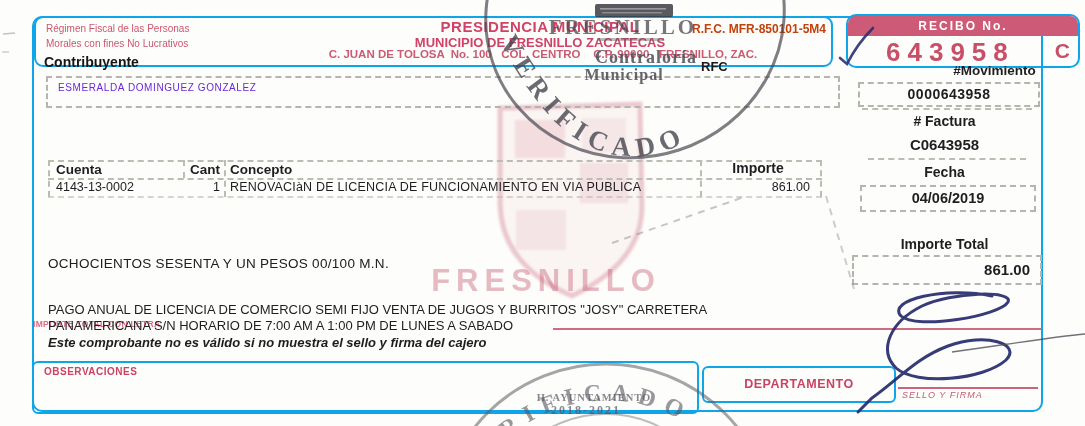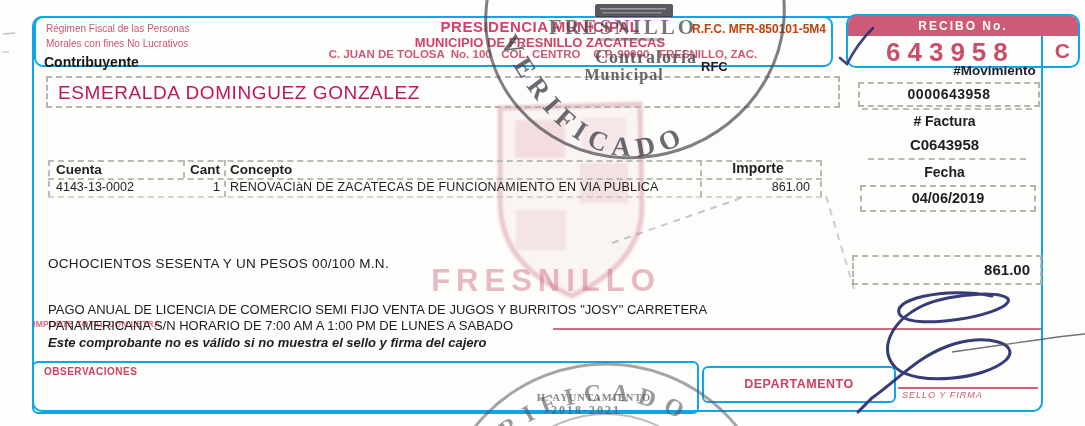--- a/index.html
+++ b/index.html
@@ -61,44 +61,45 @@
     <span style="font-size:14px;font-weight:bold;letter-spacing:.5px;line-height:21px;">0000643958</span>
   </div>
   <div class="abs dashline" style="left:862px;top:108px;width:170px;"></div>
   <div class="abs ctr" style="left:846px;top:113px;width:197px;font-size:14px;font-weight:bold;"># Factura</div>
   <div class="abs ctr" style="left:846px;top:136px;width:197px;font-size:15px;font-weight:600;">C0643958</div>
   <div class="abs dashline" style="left:868px;top:158px;width:158px;"></div>
   <div class="abs ctr" style="left:846px;top:164px;width:197px;font-size:14px;font-weight:bold;">Fecha</div>
   <div class="abs dashbox ctr" style="left:860px;top:185px;width:172px;height:23px;">
     <span style="font-size:14.5px;font-weight:bold;line-height:23px;">04/06/2019</span>
   </div>
+  <div class="abs ctr" style="left:846px;top:236px;width:197px;font-size:14px;font-weight:bold;">Importe Total</div>
   <div class="abs dashbox" style="left:852px;top:255px;width:186px;height:26px;">
     <div style="font-size:15px;font-weight:bold;text-align:right;padding-right:10px;line-height:26px;">861.00</div>
   </div>
 
   <div class="abs dashbox" style="left:46px;top:76px;width:790px;height:28px;">
-    <div style="padding:4px 0 0 10px;font-size:19px;letter-spacing:.6px;color:#be185d;">ESMERALDA DOMINGUEZ GONZALEZ</div>
+    <div style="padding:4px 0 0 10px;font-size:10px;letter-spacing:.6px;color:#6d28d9;">ESMERALDA DOMINGUEZ GONZALEZ</div>
   </div>
 
   <div class="abs dashline" style="left:48px;top:160px;width:774px;"></div>
   <div class="abs dashline" style="left:48px;top:178px;width:774px;"></div>
   <div class="abs dashline" style="left:48px;top:196px;width:774px;opacity:.6;"></div>
   <div class="abs vdash" style="left:48px;top:160px;height:37px;"></div>
   <div class="abs vdash" style="left:183px;top:160px;height:18px;"></div>
   <div class="abs vdash" style="left:224px;top:160px;height:37px;"></div>
   <div class="abs vdash" style="left:700px;top:160px;height:37px;"></div>
   <div class="abs vdash" style="left:820px;top:160px;height:37px;"></div>
   <div class="abs" style="left:56px;top:162px;font-size:13.5px;font-weight:bold;">Cuenta</div>
   <div class="abs" style="left:186px;top:162px;width:34px;text-align:right;font-size:13.5px;font-weight:bold;">Cant</div>
   <div class="abs" style="left:230px;top:162px;font-size:13.5px;font-weight:bold;">Concepto</div>
   <div class="abs ctr" style="left:702px;top:160px;width:112px;font-size:14px;font-weight:bold;">Importe</div>
   <div class="abs" style="left:0;top:180px;width:1085px;height:16px;padding-left:31px;">
     <span class="abs" style="left:56px;font-size:12.5px;">4143-13-0002</span>
     <span class="abs" style="left:186px;width:34px;text-align:right;font-size:12.5px;">1</span>
-    <span class="abs" style="left:230px;font-size:12.5px;letter-spacing:.2px;">RENOVACIàN DE ZACATECAS DE FUNCIONAMIENTO EN VIA PUBLICA</span>
+    <span class="abs" style="left:230px;font-size:12.5px;letter-spacing:.2px;">RENOVACIàN DE LICENCIA DE FUNCIONAMIENTO EN VIA PUBLICA</span>
     <span class="abs" style="left:700px;width:110px;text-align:right;font-size:12.5px;">861.00</span>
   </div>
 
   <div class="abs" style="left:48px;top:256px;font-size:13.5px;letter-spacing:.3px;color:#202020;">OCHOCIENTOS SESENTA Y UN PESOS 00/100 M.N.</div>
   <div class="abs" style="left:33px;top:319px;font-size:8.5px;font-weight:bold;color:rgba(204,59,92,.75);letter-spacing:.3px;z-index:1;">IMPORTE TOTAL CON LETRA</div>
   <div class="abs" style="left:48px;top:302px;font-size:13px;z-index:2;">PAGO ANUAL DE LICENCIA DE COMERCIO SEMI FIJO VENTA DE JUGOS Y BURRITOS "JOSY" CARRETERA</div>
   <div class="abs" style="left:48px;top:318px;font-size:13px;z-index:2;">PANAMERICANA S/N HORARIO DE 7:00 AM A 1:00 PM DE LUNES A SABADO</div>
   <div class="abs" style="left:48px;top:335px;font-size:13px;font-weight:bold;font-style:italic;color:#1d1d1d;">Este comprobante no es válido si no muestra el sello y firma del cajero</div>
   <div class="abs" style="left:553px;top:328px;width:488px;border-top:2px solid rgba(197,83,107,.85);z-index:3;"></div>
 

